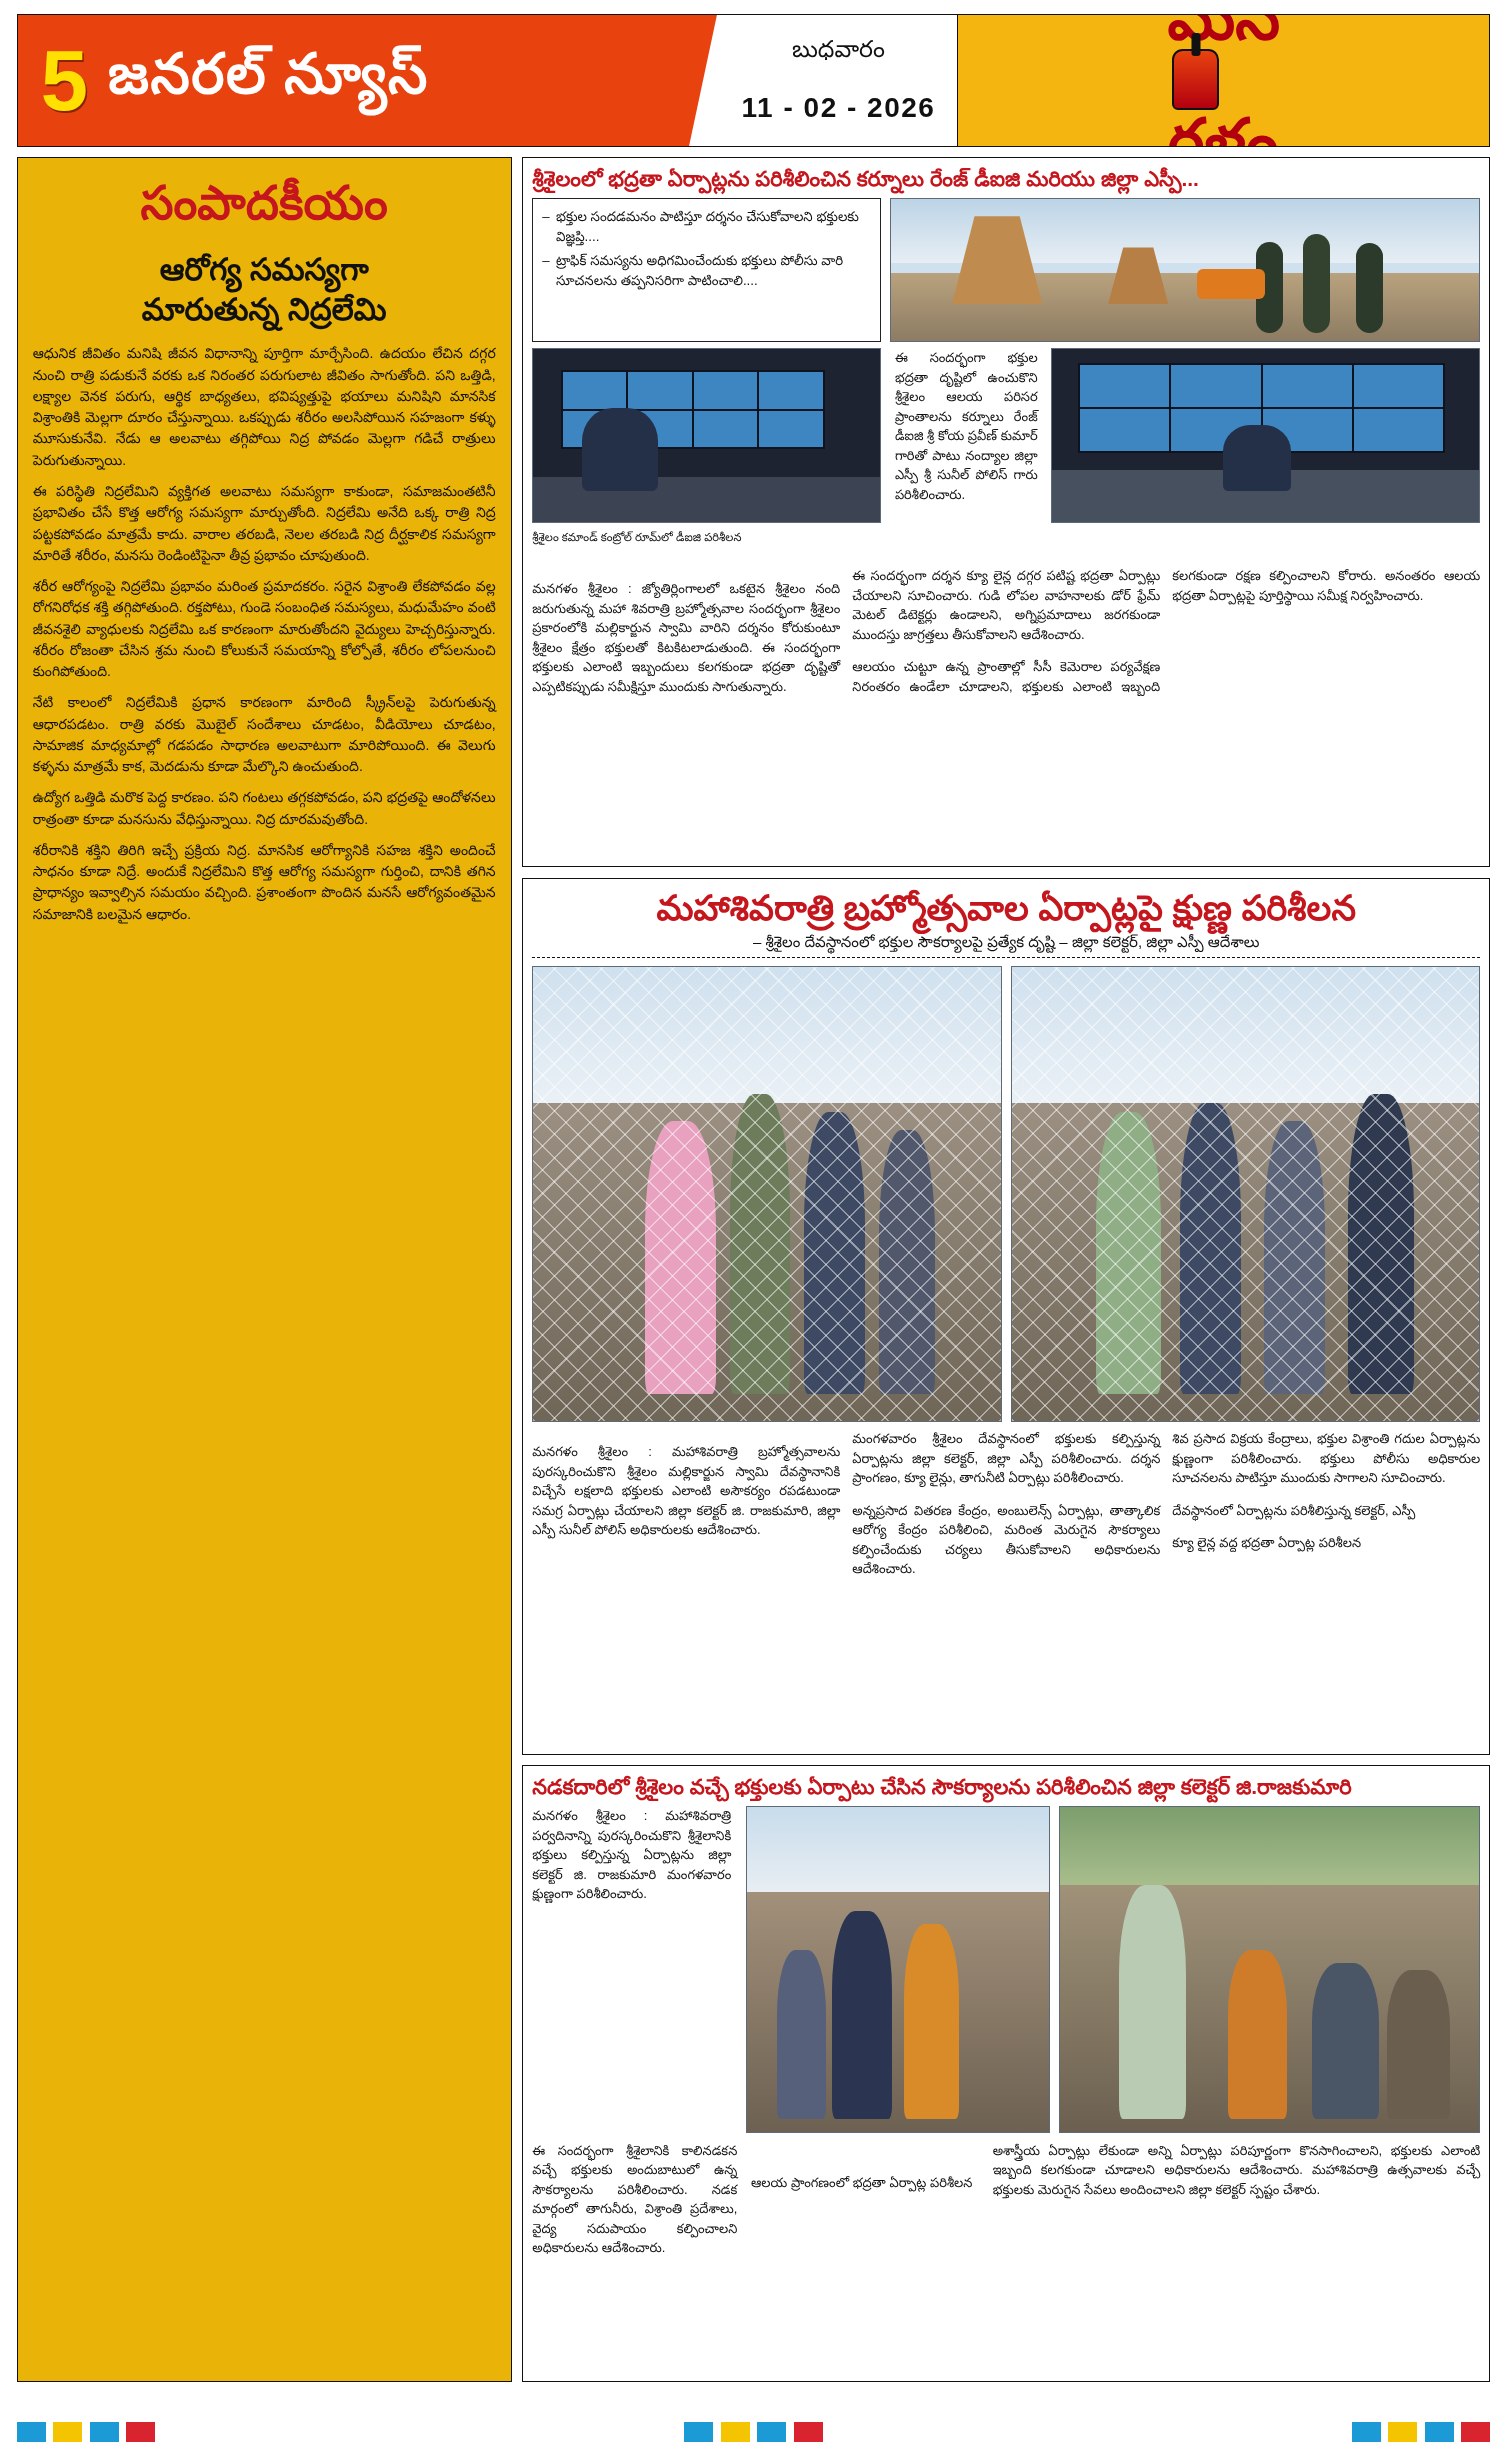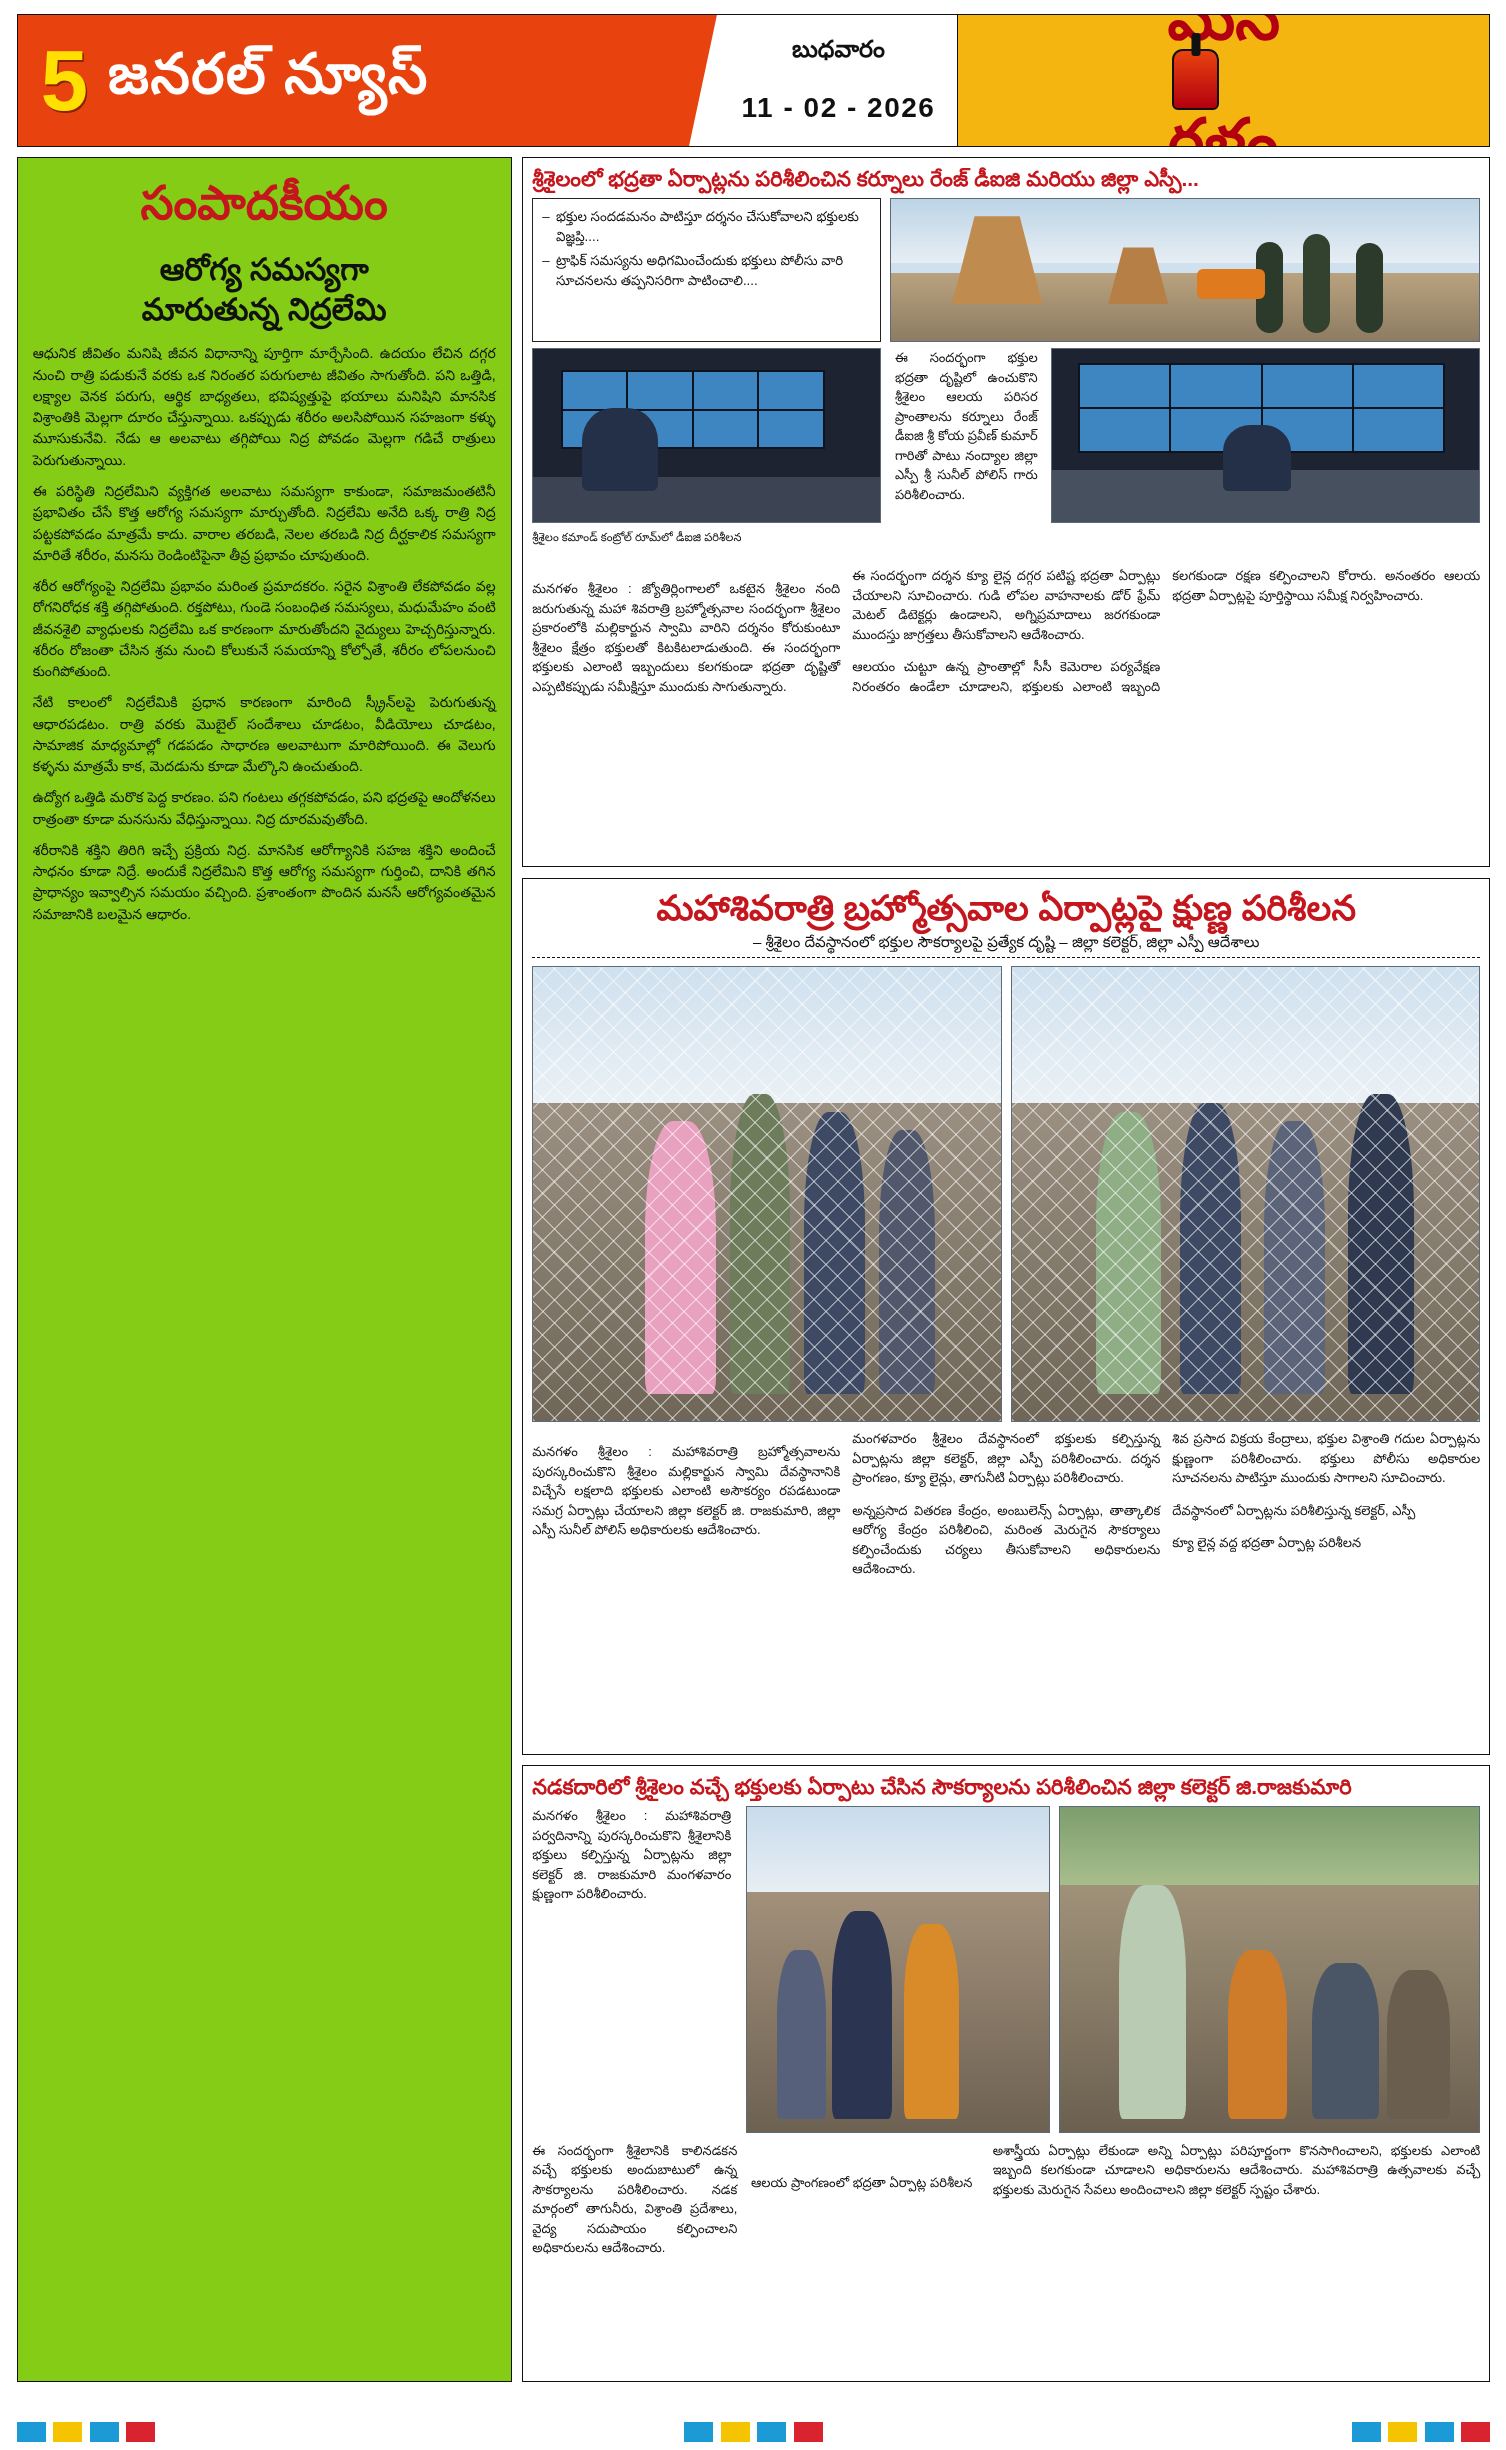--- a/index.html
+++ b/index.html
@@ -49,21 +49,21 @@
     white-space:nowrap;
   }
   .mh-mid {
     flex:1 1 auto;
     background:#fff;
     display:flex; flex-direction:column;
     align-items:center; justify-content:center;
     color:#111;
     padding-left:53px;
   }
-  .mh-day { font-size:23.5px; font-weight:bold; margin-bottom:24px; }
+  .mh-day { font-size:23.5px; font-weight:normal; margin-bottom:24px; }
   .mh-date { font-size:28px; font-weight:bold; letter-spacing:1.5px; }
   .mh-right {
     flex:0 0 532px;
     background:#f5b511;
     position:relative;
     display:flex; flex-direction:column;
     align-items:center; justify-content:center;
     border-left:1.5px solid #111;
   }
   .mh-tag { font-size:16px; color:#7a3a00; font-weight:bold; margin-bottom:1.5px;}
@@ -88,21 +88,21 @@
 
   
   .content {
     display:flex;
     margin-top:10.6px;
     height:2225px;
   }
   .col-left {
     flex:0 0 495px;
     border:1.5px solid #111;
-    background:#84cc16;
+    background:#eab308;
     padding:13.7px 15px 7.6px 15px;
     margin-right:10.6px;
     overflow:hidden;
   }
   .col-right {
     flex:1 1 auto;
     display:flex; flex-direction:column;
     gap:10.6px;
   }
 

